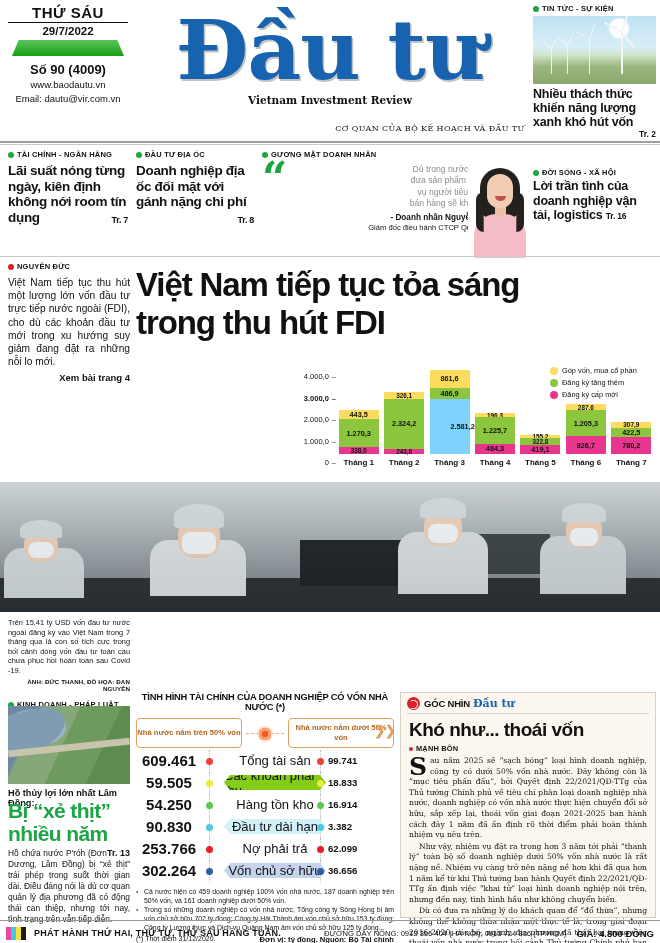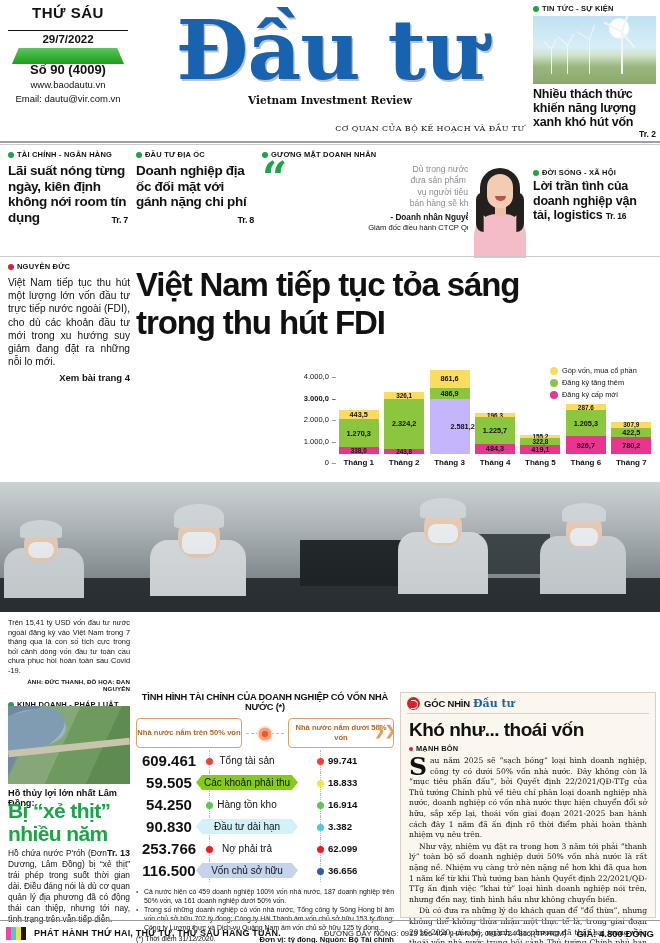--- a/index.html
+++ b/index.html
@@ -11,21 +11,21 @@
     position:relative;
     overflow:hidden;
   }
   .page { position:relative; width:660px; height:943px; }
 
   
   .masthead { position:absolute; left:0; top:0; width:660px; height:140px; }
   .date-box { position:absolute; left:8px; top:4px; width:120px; text-align:center; }
   .weekday {
     font-weight:bold; font-size:15px; letter-spacing:.5px; color:#111;
-    border-bottom:1.5px solid #111; padding-bottom:9px;
+    border-bottom:1.5px solid #111; padding-bottom:1px;
   }
   .datestr { font-size:11.5px; font-weight:bold; padding-top:2px; }
   .green-wedge {
     margin:3px auto 0; width:112px; height:16px;
     background:linear-gradient(180deg,#5cc45c,#17a017);
     clip-path: polygon(6% 0, 94% 0, 100% 100%, 0% 100%);
   }
   .issue { position:absolute; left:6px; top:62px; width:124px; text-align:center; }
   .issue .num { font-size:13px; font-weight:bold; }
   .issue .web { font-size:9.5px; line-height:12px; margin-top:2px; }
@@ -176,23 +176,23 @@
     background:#fff;
   }
   .ib-cap.left { left:0; }
   .ib-cap.right { right:0; }
   .ib-chev { position:absolute; top:8px; color:#e0a060; font-size:13px; line-height:13px; font-weight:bold; }
   .ib-dotline { position:absolute; left:110px; right:110px; top:17px; height:1px; border-top:1px dashed #e3b183; }
   .ib-sun { position:absolute; left:50%; top:10px; width:16px; height:16px; margin-left:-8px; border-radius:50%;
     background:radial-gradient(circle,#f05a28 0 28%, #f7a072 30% 56%, #fde0cf 58% 100%); }
   .ib-row { position:relative; height:22px; }
   .ib-pill {
-    position:absolute; left:60px; width:102px; height:15px; top:3px;
+    position:absolute; left:88px; width:102px; height:15px; top:3px;
     display:flex; align-items:center; justify-content:center;
-    font-size:10px; clip-path: polygon(6% 0, 94% 0, 100% 50%, 94% 100%, 6% 100%, 0 50%);
+    font-size:13px; clip-path: polygon(6% 0, 94% 0, 100% 50%, 94% 100%, 6% 100%, 0 50%);
   }
   .ib-lv { position:absolute; left:0; width:66px; top:3px; height:15px; text-align:center; font-weight:bold; font-size:15px; line-height:15px; }
   .ib-rv { position:absolute; right:0; width:66px; top:3px; height:15px; text-align:left; font-weight:bold; font-size:9.6px; line-height:15px; }
   .ib-ld { position:absolute; left:70px; top:8px; width:7px; height:7px; border-radius:50%; }
   .ib-rd { position:absolute; right:70px; top:8px; width:7px; height:7px; border-radius:50%; }
   .ib-vline { position:absolute; left:73px; top:0; width:1px; height:22px; border-left:1px dotted #bbb; }
   .ib-vline.r { left:auto; right:73px; }
   .ib-notes { margin-top:5px; }
   .ib-note { font-size:6.9px; line-height:9px; padding-left:8px; position:relative; text-align:justify; }
   .ib-note::before { content:"•"; position:absolute; left:0; color:#2b6cb0; }
@@ -350,21 +350,21 @@
             <span style="position: absolute; font-size: 6.4px;">243,8</span>
           </div>
         </div>
         <div class="bar" style="left: 93.5714px;">
           <div class="seg" style="height: 18.5244px; background: rgb(252, 220, 94);">
             <span>861,6</span>
           </div>
           <div class="seg" style="height: 10.4683px; background: rgb(140, 198, 63);">
             <span>486,9</span>
           </div>
-          <div class="seg" style="height: 55.4958px; background: #c4b5fd; padding-left: 26px;">
+          <div class="seg" style="height: 55.4958px; background: #7dd3fc; padding-left: 26px;">
             <span>2.581,2</span>
           </div>
         </div>
         <div class="bar" style="left: 139px;">
           <div class="seg" style="height: 4.22045px; background: rgb(252, 220, 94);">
             <span style="position: absolute; font-size: 6.4px;">196,3</span>
           </div>
           <div class="seg" style="height: 26.3526px; background: rgb(140, 198, 63);">
             <span>1.225,7</span>
           </div>
@@ -521,21 +521,21 @@
           <div class="ib-vline r"></div>
           <div class="ib-lv">253.766</div>
           <div class="ib-ld" style="background: rgb(237, 28, 36);"></div>
           <div class="ib-pill" style="background: transparent;">Nợ phải trả</div>
           <div class="ib-rd" style="background: rgb(237, 28, 36);"></div>
           <div class="ib-rv">62.099</div>
         </div>
         <div class="ib-row">
           <div class="ib-vline"></div>
           <div class="ib-vline r"></div>
-          <div class="ib-lv">116.500</div>
+          <div class="ib-lv">302.264</div>
           <div class="ib-ld" style="background: rgb(46, 95, 163);"></div>
           <div class="ib-pill" style="background: rgb(197, 212, 236);">Vốn chủ sở hữu</div>
           <div class="ib-rd" style="background: rgb(46, 95, 163);"></div>
           <div class="ib-rv">36.656</div>
         </div>
       </div>
     <div class="ib-notes">
       <div class="ib-note">Cả nước hiện có 459 doanh nghiệp 100% vốn nhà nước, 187 doanh nghiệp trên 50% vốn, và 161 doanh nghiệp dưới 50% vốn.</div>
       <div class="ib-note">Trong số những doanh nghiệp có vốn nhà nước, Tổng công ty Sông Hồng bị âm vốn chủ sở hữu 702 tỷ đồng; Công ty Hải Thành âm vốn chủ sở hữu 153 tỷ đồng; Công ty Lương thực và Dịch vụ Quảng Nam âm vốn chủ sở hữu 125 tỷ đồng...</div>
     </div>

